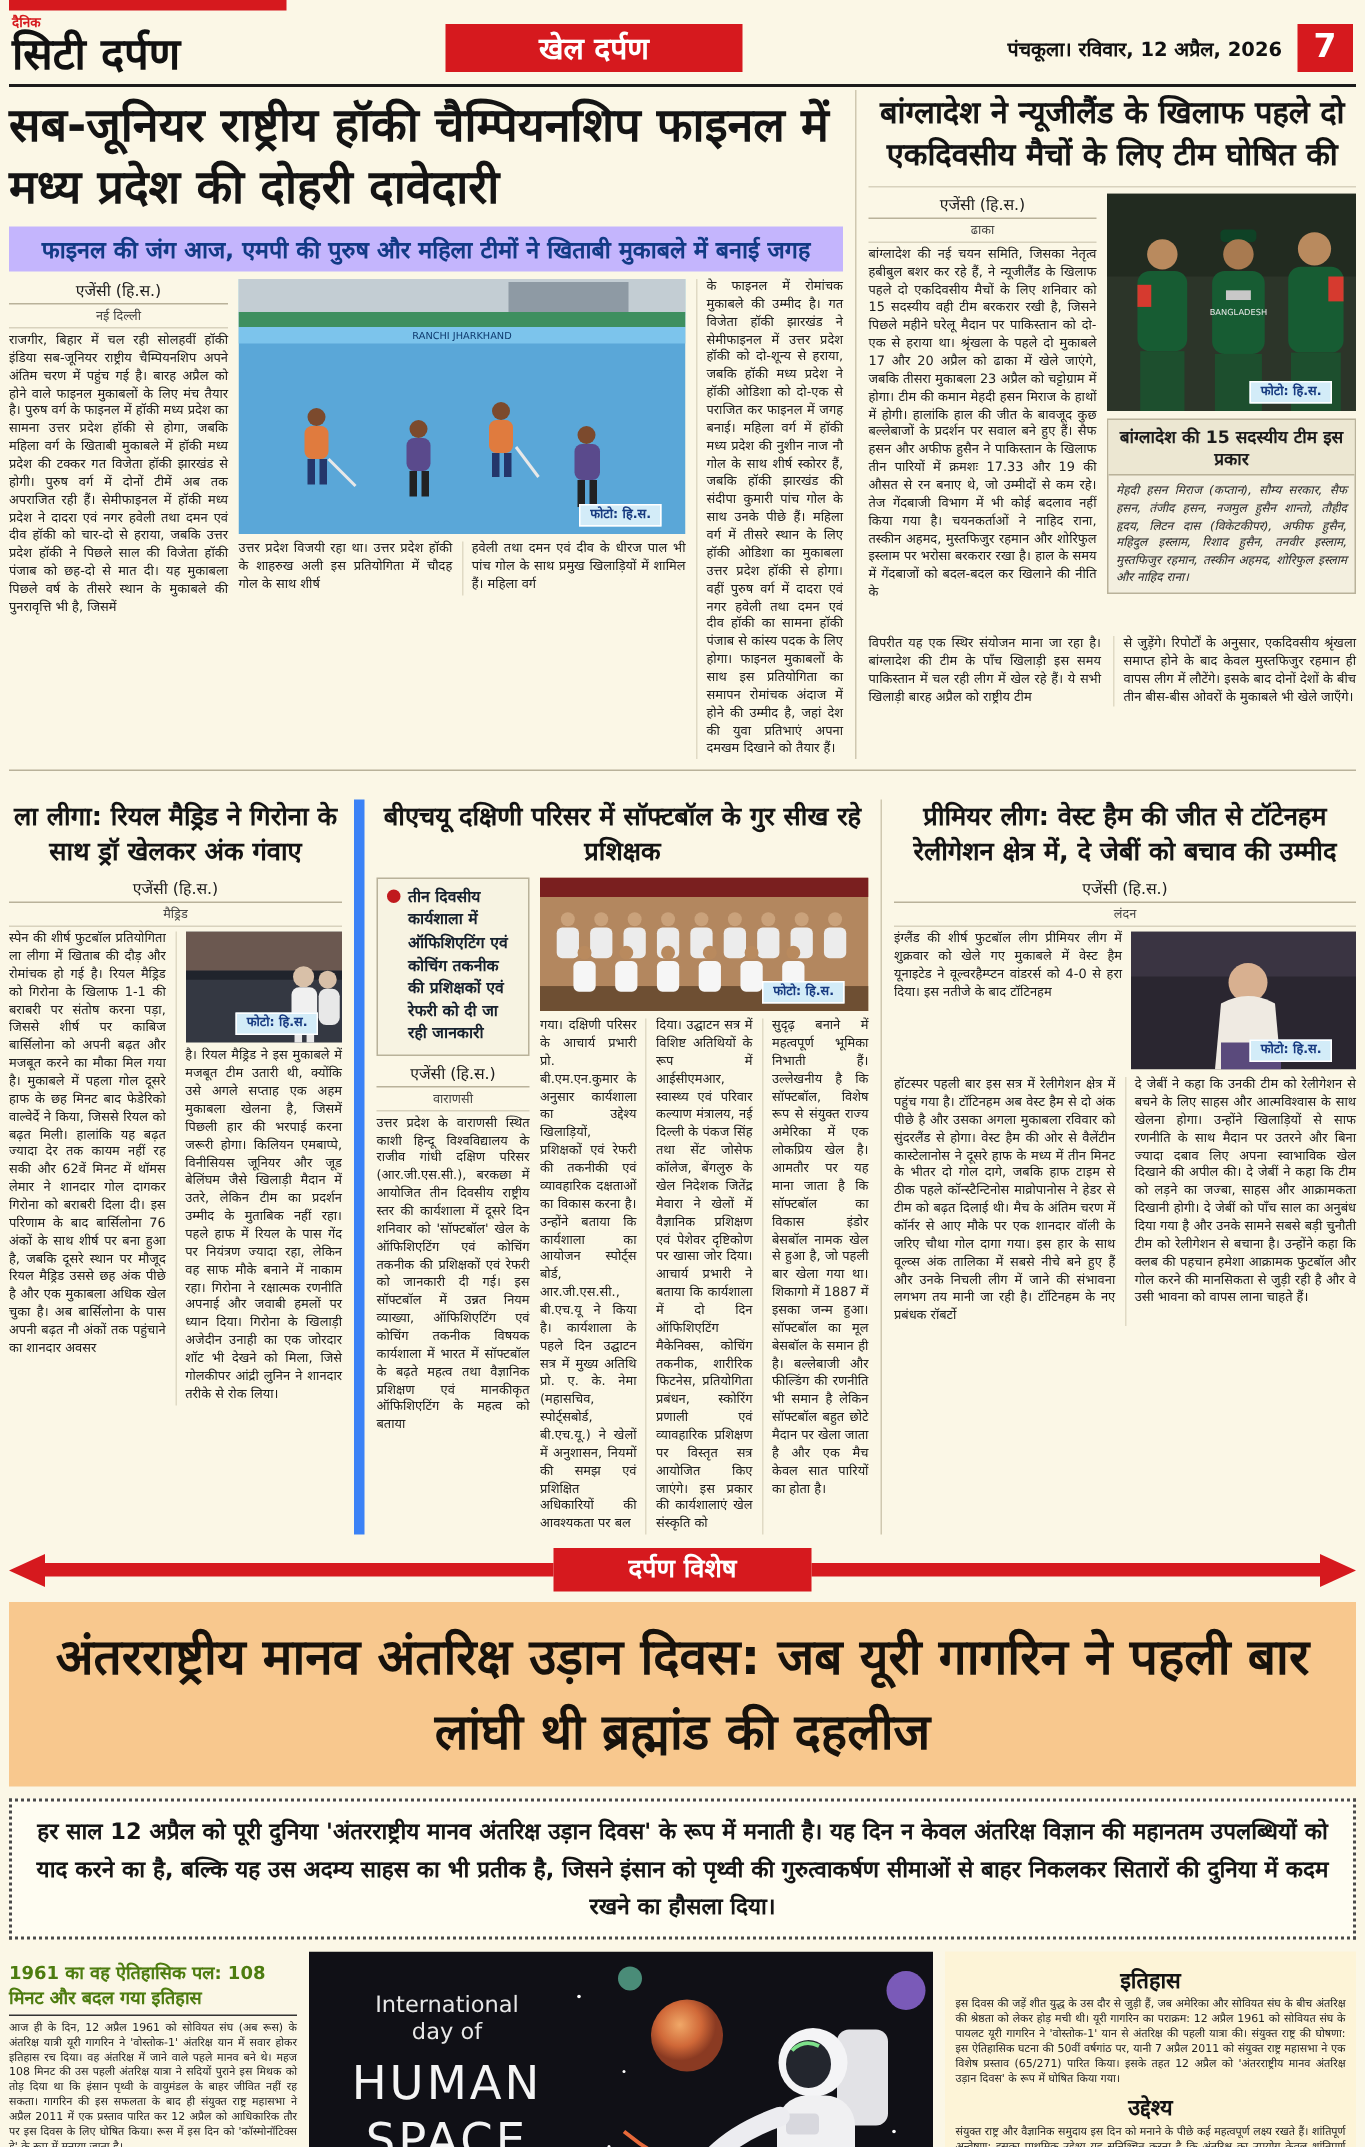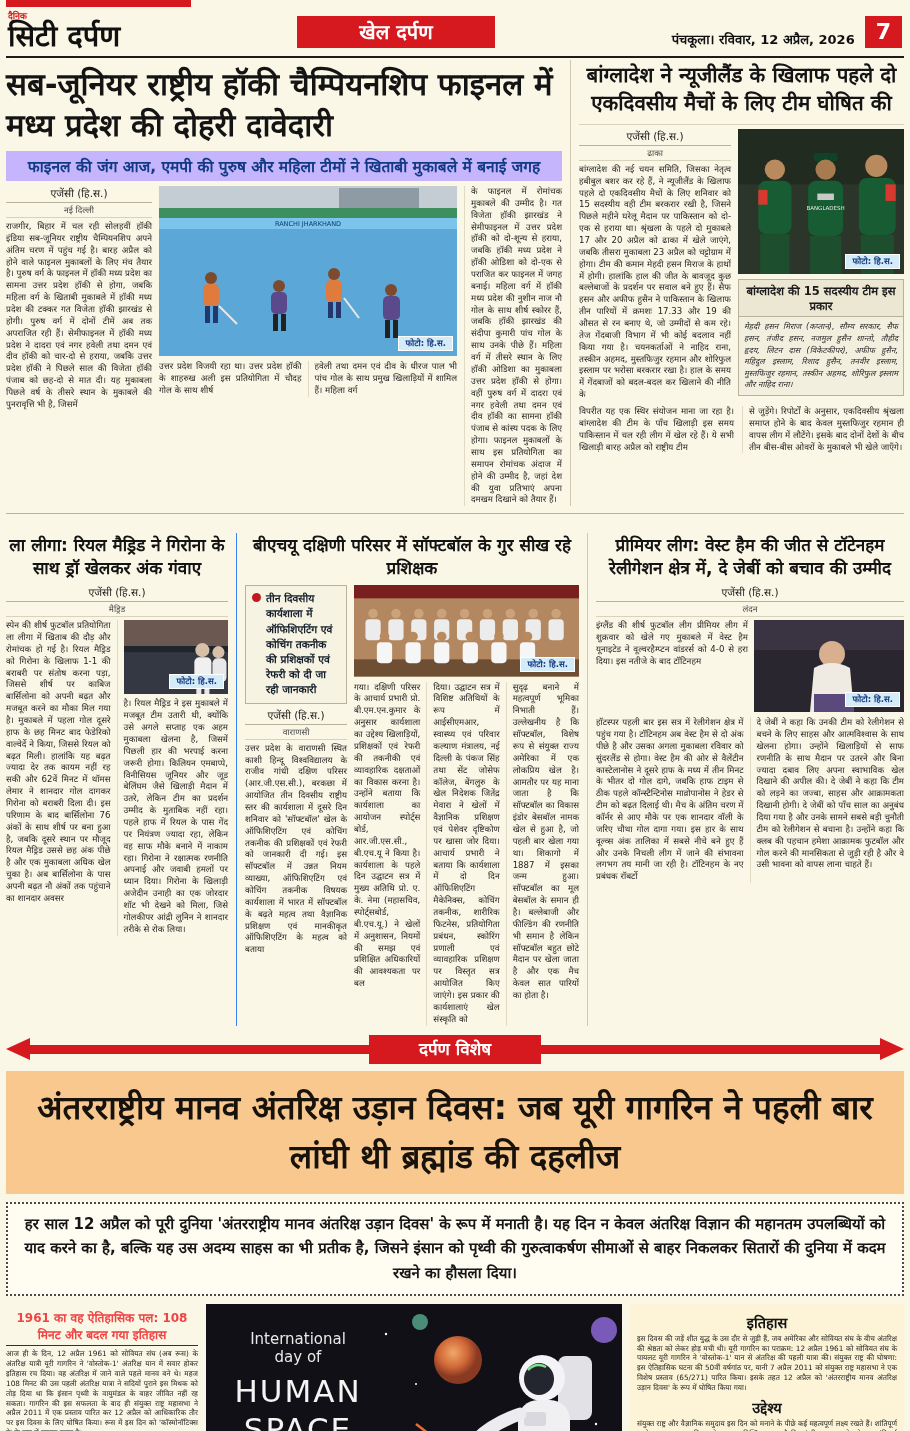--- a/index.html
+++ b/index.html
@@ -4,58 +4,58 @@
 <style>
   *{margin:0;padding:0;box-sizing:border-box}
   body{background:#d8d4c4;font-family:"DejaVu Sans",sans-serif}
   .page{width:910px;margin:0 auto;background:#fbf7e6;color:#1b1b1b;padding:0 6px 10px;position:relative}
   .topstrip{height:7px;background:#d6191e;width:185px}
   
   .hdr{display:flex;align-items:center;justify-content:space-between;padding:5px 2px 5px;border-bottom:2px solid #1c1c1c}
   .mast-top{color:#d6191e;font-size:9px;font-weight:700;line-height:1}
   .mast-main{font-size:29px;font-weight:800;line-height:1.05;color:#111}
   .banner{background:#d6191e;color:#fff;font-size:20px;font-weight:800;padding:6px 62px;line-height:1}
-  .hdr-right{display:flex;align-items:flex-end}
+  .hdr-right{display:flex;align-items:center}
   .dateline{font-weight:700;font-size:13px;color:#111}
   .pagenum{background:#d6191e;color:#fff;font-size:22px;font-weight:800;padding:5px 11px;margin-left:10px;line-height:1}
   
   .bt{font-size:8.6px;line-height:1.38;text-align:justify;color:#1d1d1d}
   .byline{font-weight:400;font-size:10.5px;text-align:center;border-bottom:1px solid #b9b29a;padding-bottom:2px}
   .place{font-size:8.5px;text-align:center;color:#444;border-bottom:1px solid #d8d2bd;padding:1px 0 2px;margin-bottom:3px}
   .photo{position:relative;line-height:0}
   .photo svg{width:100%;display:block}
-  .photo-cap{position:absolute;right:4px;bottom:5px;background:#d3ecf8;border:1px solid #fff;color:#173a80;
+  .photo-cap{position:absolute;right:16px;bottom:5px;background:#d3ecf8;border:1px solid #fff;color:#173a80;
              font-size:8.5px;font-weight:700;line-height:1.3;padding:1px 6px}
   
   .toprow{display:flex;gap:8px;padding-top:2px}
   .hockey{width:556px}
   .bangla{flex:1;border-left:1px solid #cfc8b0;padding-left:8px}
   .h-main{font-size:31px;font-weight:800;line-height:1.3;padding:4px 0 5px;color:#141414}
   .subhead{background:#c4b5fd;color:#123a85;font-weight:800;font-size:15.5px;text-align:center;padding:4px 2px;margin:1px 0 5px}
   .hockey-body{display:flex;gap:7px}
   .hk-l{width:146px}
   .hk-m{width:298px}
   .hk-r{flex:1;border-left:1px solid #e0dac4;padding-left:6px}
   .hk-sub{display:flex;gap:6px;margin-top:5px}
   .hk-sub>div{flex:1;min-width:0}
   .hk-sub>div+div{border-left:1px solid #e0dac4;padding-left:6px}
   .h-bd{font-size:20.5px;font-weight:800;line-height:1.35;text-align:center;padding:2px 0 6px;border-bottom:1px solid #d8d2bd;margin-bottom:4px;color:#141414}
   .bd-body{display:flex;gap:7px}
   .bd-l{width:152px}
   .bd-r{flex:1}
-  .bd-bottom{display:flex;gap:8px;margin-top:5px}
+  .bd-bottom{display:flex;gap:8px;margin-top:22px}
   .bd-bottom>div{flex:1;min-width:0}
   .bd-bottom>div+div{border-left:1px solid #e0dac4;padding-left:6px}
   .team-box{border:1px solid #b9b29a;background:#f3efdf;margin-top:5px}
   .team-title{font-size:11.5px;font-weight:800;text-align:center;padding:3px 2px;border-bottom:1px solid #b9b29a;background:#ece7d2}
   .team-list{font-size:8px;font-style:italic;line-height:1.45;text-align:justify;padding:4px 5px;color:#2a2a2a}
   
   .mid{display:flex;gap:8px;border-top:1px solid #b9b29a;margin-top:7px;padding-top:19px}
   .laliga{width:222px}
-  .bhu{width:352px;border-left:1px solid #3b82f6;border-right:1px solid #cfc8b0;padding:0 8px}
+  .bhu{width:352px;border-left:7px solid #3b82f6;border-right:1px solid #cfc8b0;padding:0 8px}
   .pl{flex:1}
   .h2{font-size:17px;font-weight:800;text-align:center;line-height:1.35;margin:1px 0 5px;color:#141414}
   .ll-body{display:flex;gap:6px}
   .ll-body>div{flex:1;min-width:0}
   .ll-body>div+div{border-left:1px solid #e0dac4;padding-left:6px}
   .bullet-box{border:1px solid #b9b29a;background:#f7f3e2;padding:5px 6px;display:flex;gap:5px;margin-bottom:4px}
   .red-dot{width:9px;height:9px;border-radius:50%;background:#c01a1e;flex:0 0 auto;margin-top:2px}
   .bullet-text{font-size:10.5px;font-weight:800;line-height:1.45;color:#17212e}
   .bhu-body{display:flex;gap:7px}
   .bhu-left{width:102px}
@@ -75,21 +75,21 @@
   .ah-l{border-right:24px solid #d6191e}
   .ah-r{border-left:24px solid #d6191e}
   .abar{flex:1;height:9px;background:#d6191e}
   .sp-label{background:#d6191e;color:#fff;font-size:17px;font-weight:800;padding:6px 50px;line-height:1}
   .sp-head{background:#f8c88e;text-align:center;font-size:33px;font-weight:800;line-height:1.5;padding:12px 10px;color:#17120c}
   .sp-intro{border:2px dotted #4a4a4a;background:#fffdf2;font-size:15px;font-weight:700;text-align:center;line-height:1.65;padding:8px 14px;margin:8px 0;color:#161616}
   .sp-grid{display:flex;gap:8px}
   .sp-left{width:192px}
   .sp-center{width:416px}
   .sp-right{flex:1;background:#fdf4d7;padding:4px 7px 6px;min-width:0}
-  .sp-h3{font-size:12px;font-weight:800;text-align:center;line-height:1.4;border-bottom:1.5px solid #333;padding:3px 0 2px;margin:3px 0 3px;color:#ef4444}
+  .sp-h3{font-size:12px;font-weight:800;text-align:left;line-height:1.4;border-bottom:1.5px solid #333;padding:3px 0 2px;margin:3px 0 3px;color:#4d7c0f}
   .sp-bt{font-size:7.3px;line-height:1.35;text-align:justify;color:#222}
   .sp-h4{font-size:14.5px;font-weight:800;text-align:center;margin:4px 0 2px;color:#131313}
   .poster{width:100%;display:block}
   .p-small{fill:#e8e8e8;font-size:15px;font-family:"DejaVu Sans",sans-serif}
   .p-big{fill:#f4f4f4;font-size:31px;letter-spacing:2px;font-family:"DejaVu Sans",sans-serif}
   .p-date{fill:#dddddd;font-size:13px;font-family:"DejaVu Sans",sans-serif}
 </style>
 </head>
 <body>
 

